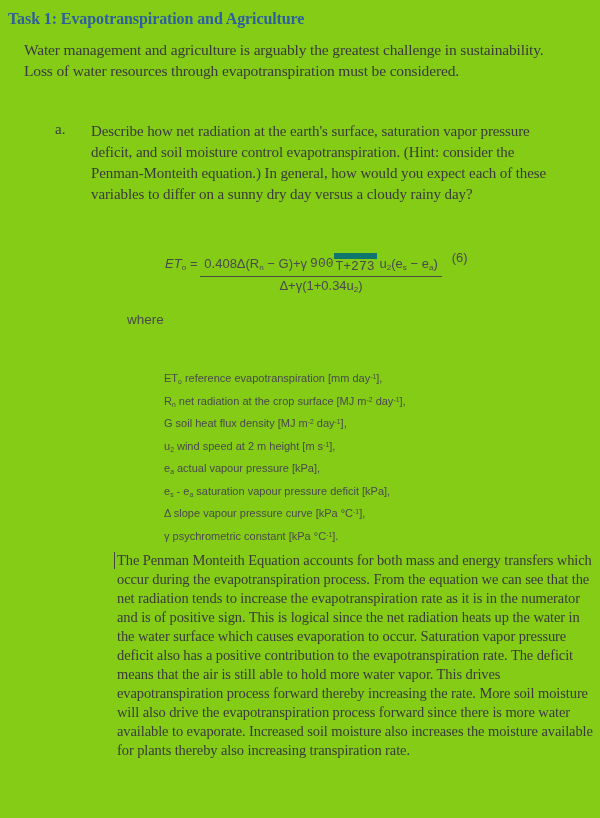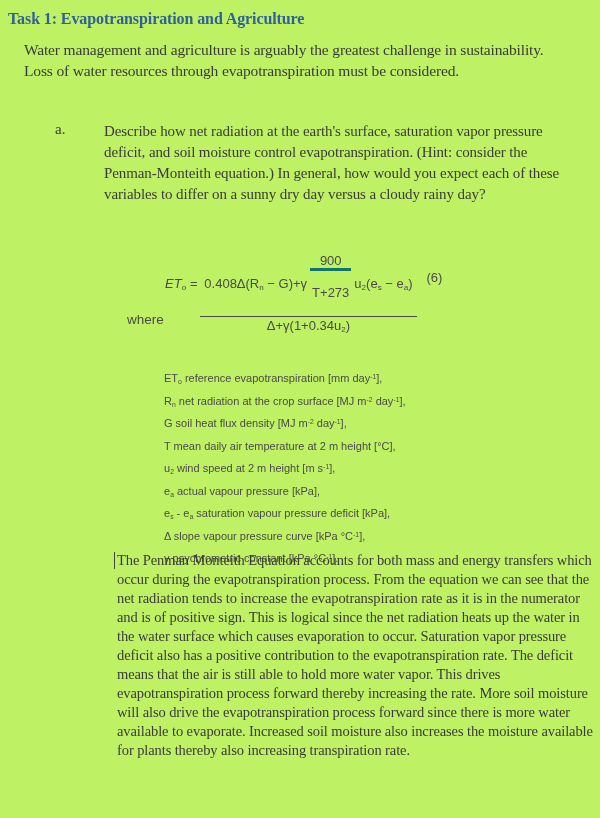--- a/index.html
+++ b/index.html
@@ -1,41 +1,41 @@
 <!DOCTYPE html>
 <html><head>
 <meta charset="utf-8">
 <style>
   * { margin:0; padding:0; box-sizing:border-box; }
   html,body { background:#ffffff; }
   .page {
     position:relative;
     width:600px; height:818px;
-    background:#bef264;
+    background:#84cc16;
     overflow:hidden;
     font-family:"Liberation Serif", serif;
     color:#3a3a3a;
   }
   
   .title {
     position:absolute; left:8px; top:10px;
     font-size:16px; font-weight:bold;
     color:#2E5F9E;
     letter-spacing:-0.1px;
   }
   .intro {
     position:absolute; left:8px; top:39px; width:545px;
     font-size:15.5px; line-height:21px; letter-spacing:-0.15px;margin-left:16px;
   }
   .q-label {
     position:absolute; left:55px; top:121px;
     font-size:15px;
   }
   .question {
-    position:absolute; left:104px; top:121px; width:474px;
+    position:absolute; left:91px; top:121px; width:474px;
     font-size:15px; line-height:21px; letter-spacing:-0.1px;
   }
   .answer {
     position:absolute; left:117px; top:551px; width:476px;
     font-size:14.5px; line-height:19px; letter-spacing:-0.1px;
   }
   .caret {
     position:absolute; left:-3px; top:1px;
     width:1px; height:17px; background:#444444;
   }
@@ -51,24 +51,25 @@
   }
   .eq-lhs { margin-right:3px; white-space:pre;font-style:italic; }
   .frac { display:flex; flex-direction:column; align-items:center;margin-top:20px; }
   .frac-num {
     display:flex; align-items:center;
     border-bottom:1px solid #4a4a4a;
     padding:0 4px 2px 4px;
   }
   .frac-den { padding-top:1px; }
   .inner-frac {
-    display:flex; flex-direction:column; align-items:center;
+    display:flex; flex-direction:row; align-items:center;
     margin:0 3px;
+    font-family:Liberation Mono, monospace;
   }
-  .inner-den { border-top:3px solid #0f766e; padding:14px 2px; }
+  .inner-den { border-top:6px solid #0f766e; padding:0 2px; }
   .eq-seg { white-space:pre; }
   .eq-number { margin-left:10px; transform:translateY(-6px); }
 
   .where {
     position:absolute; left:127px; top:312px;
     font-size:13.5px;
   }
   .vars {
     position:absolute; left:164px; top:339px;
     font-size:11px;
@@ -104,21 +105,20 @@
     </span>
     <span class="eq-number">(6)</span>
   </div>
 
   <div class="where sans">where</div>
 
   <div class="vars sans">
     <div class="var-line">ET<sub>o</sub> reference evapotranspiration [mm day<sup>-1</sup>],</div>
     <div class="var-line">R<sub>n</sub> net radiation at the crop surface [MJ m<sup>-2</sup> day<sup>-1</sup>],</div>
     <div class="var-line">G soil heat flux density [MJ m<sup>-2</sup> day<sup>-1</sup>],</div>
-    <div class="var-line">T mean daily air temperature at 2 m height [°C],</div>
     <div class="var-line">u<sub>2</sub> wind speed at 2 m height [m s<sup>-1</sup>],</div>
     <div class="var-line">e<sub>a</sub> actual vapour pressure [kPa],</div>
     <div class="var-line">e<sub>s</sub> - e<sub>a</sub> saturation vapour pressure deficit [kPa],</div>
     <div class="var-line">Δ slope vapour pressure curve [kPa °C<sup>-1</sup>],</div>
     <div class="var-line">γ psychrometric constant [kPa °C<sup>-1</sup>].</div>
   </div>
 
   <div class="answer">
     <span class="caret"></span>
     <span>The Penman Monteith Equation accounts for both mass and energy transfers which occur during the evapotranspiration process. From the equation we can see that the net radiation tends to increase the evapotranspiration rate as it is in the numerator and is of positive sign. This is logical since the net radiation heats up the water in the water surface which causes evaporation to occur. Saturation vapor pressure deficit also has a positive contribution to the evapotranspiration rate. The deficit means that the air is still able to hold more water vapor. This drives evapotranspiration process forward thereby increasing the rate. More soil moisture will also drive the evapotranspiration process forward since there is more water available to evaporate. Increased soil moisture also increases the moisture available for plants thereby also increasing transpiration rate.</span>

